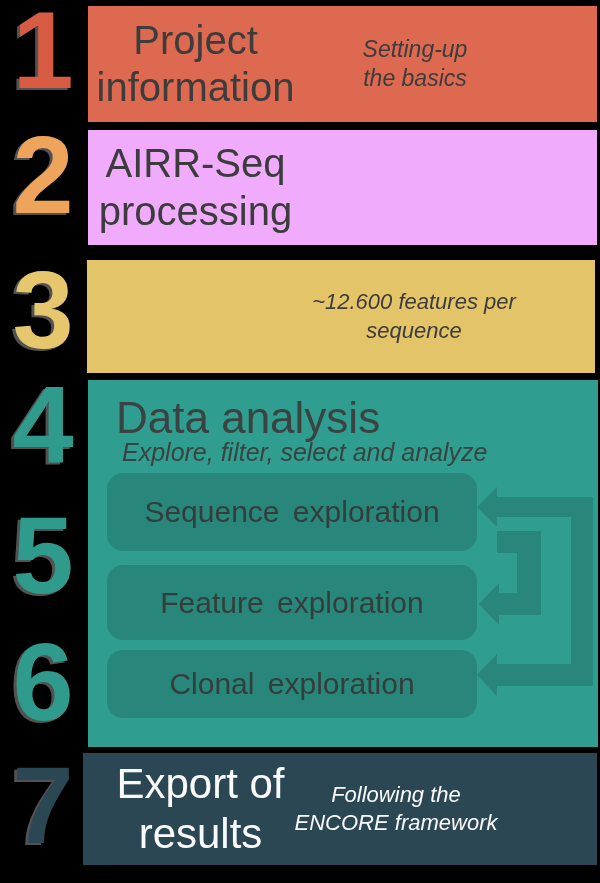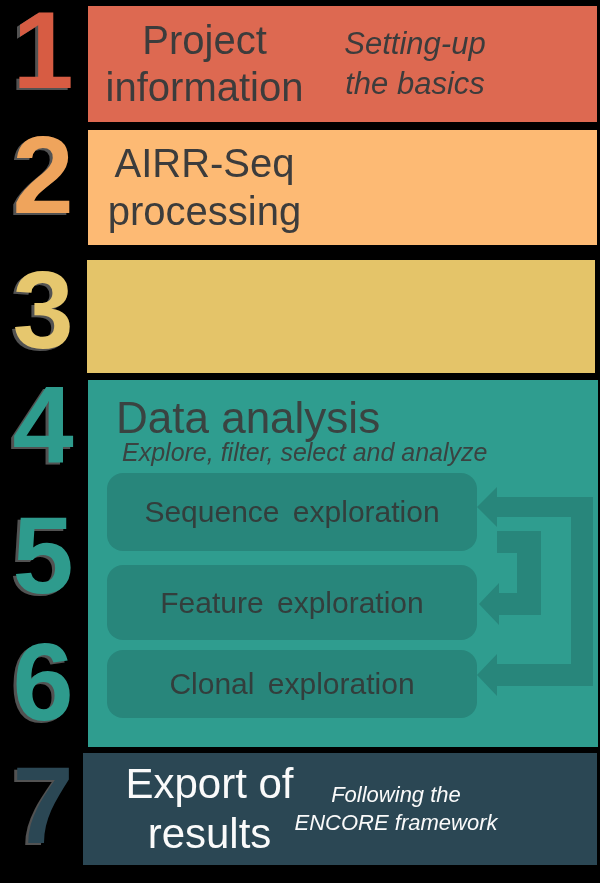--- a/index.html
+++ b/index.html
@@ -16,36 +16,36 @@
   .num-1{top:-5px;color:#D75C43;}
   .num-2{top:120px;color:#EFA45C;}
   .num-3{top:255px;color:#E6C76E;}
   .num-4{top:369px;color:#2E9B8D;}
   .num-5{top:500px;color:#2E9B8D;}
   .num-6{top:627px;color:#2E9B8D;}
   .num-7{top:750px;color:#2B4754;}
 
   .block{position:absolute;left:88px;}
   .block-1{top:6px;width:509px;height:116px;background:#DD6951;}
-  .block-2{top:130px;width:509px;height:115px;background:#fdba74;}
+  .block-2{top:130px;width:509px;height:115px;background:#f0abfc;}
   .block-3{top:260px;left:87px;width:508px;height:113px;background:#E4C469;}
   .block-4{top:380px;width:510px;height:367px;background:#2F9D8F;}
   .block-7{top:753px;left:83px;width:514px;height:112px;background:#2B4754;}
 
   .block-title{
     position:absolute;left:0;top:0;height:100%;width:215px;
     display:flex;align-items:center;justify-content:center;text-align:center;
-    font-size:40px;line-height:1.18;color:#3C3C3C;padding-left:9px;
+    font-size:40px;line-height:1.18;color:#3C3C3C;
   }
   .block-desc{
     position:absolute;left:212px;top:0;height:100%;width:230px;
     display:flex;align-items:center;justify-content:center;text-align:center;
     font-style:italic;font-size:22px;line-height:1.28;color:#3C3C3C;
   }
-  .block-1 .block-desc{font-size:31px;}
+  .block-1 .block-desc{font-size:23px;}
   .block-7 .block-title{width:235px;font-size:42px;color:#FAFAFA;}
   .block-7 .block-desc{left:203px;width:220px;color:#FAFAFA;}
 
   .da-title{
     position:absolute;left:28px;top:14px;
     font-size:44px;line-height:1.1;color:#3A4341;
   }
   .da-subtitle{
     position:absolute;left:34px;top:58px;
     font-style:italic;font-size:25px;color:#3A4341;
@@ -77,20 +77,21 @@
   <div class="block block-1">
     <div class="block-title">Project<br>information</div>
     <div class="block-desc">Setting-up<br>the basics</div>
   </div>
 
   <div class="block block-2">
     <div class="block-title">AIRR-Seq<br>processing</div>
   </div>
 
   <div class="block block-3">
+    <div class="block-desc">~12.600 features per<br>sequence</div>
   </div>
 
   <div class="block block-4">
     <div class="da-title">Data analysis</div>
     <div class="da-subtitle">Explore, filter, select and analyze</div>
 
     <div class="sub-box sub-box-1">Sequence exploration</div>
     <div class="sub-box sub-box-2">Feature exploration</div>
     <div class="sub-box sub-box-3">Clonal exploration</div>
 

